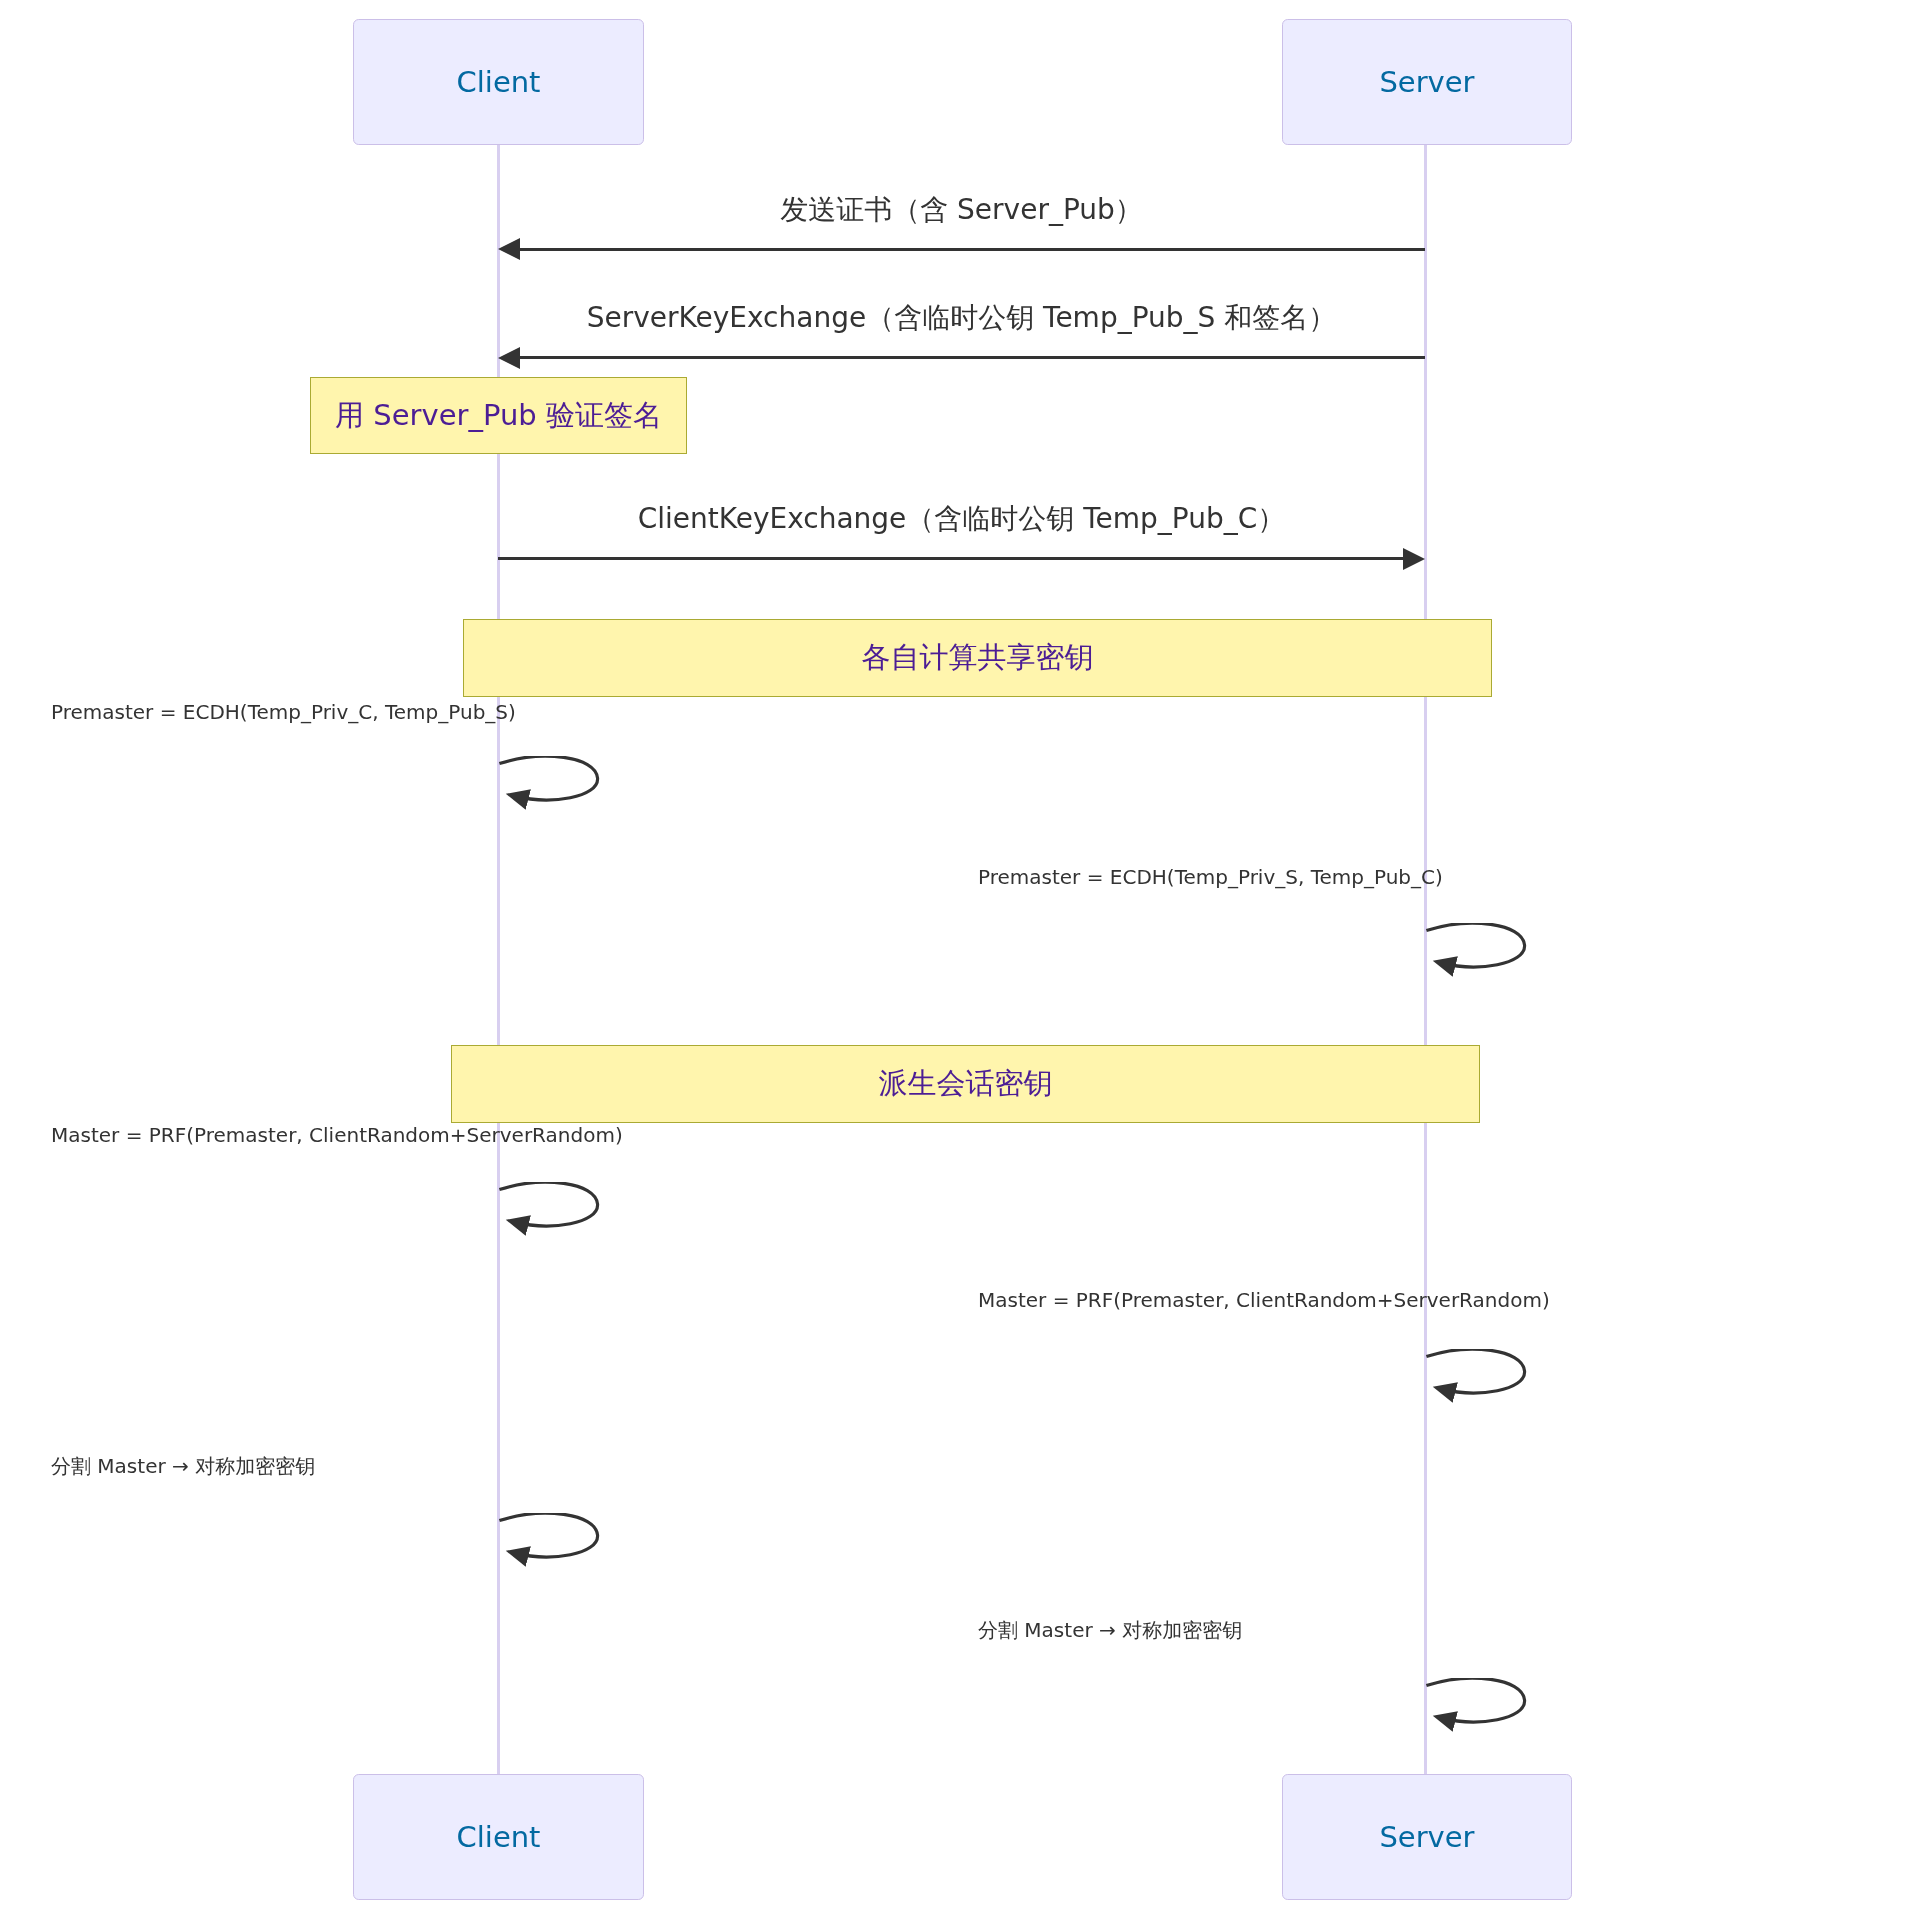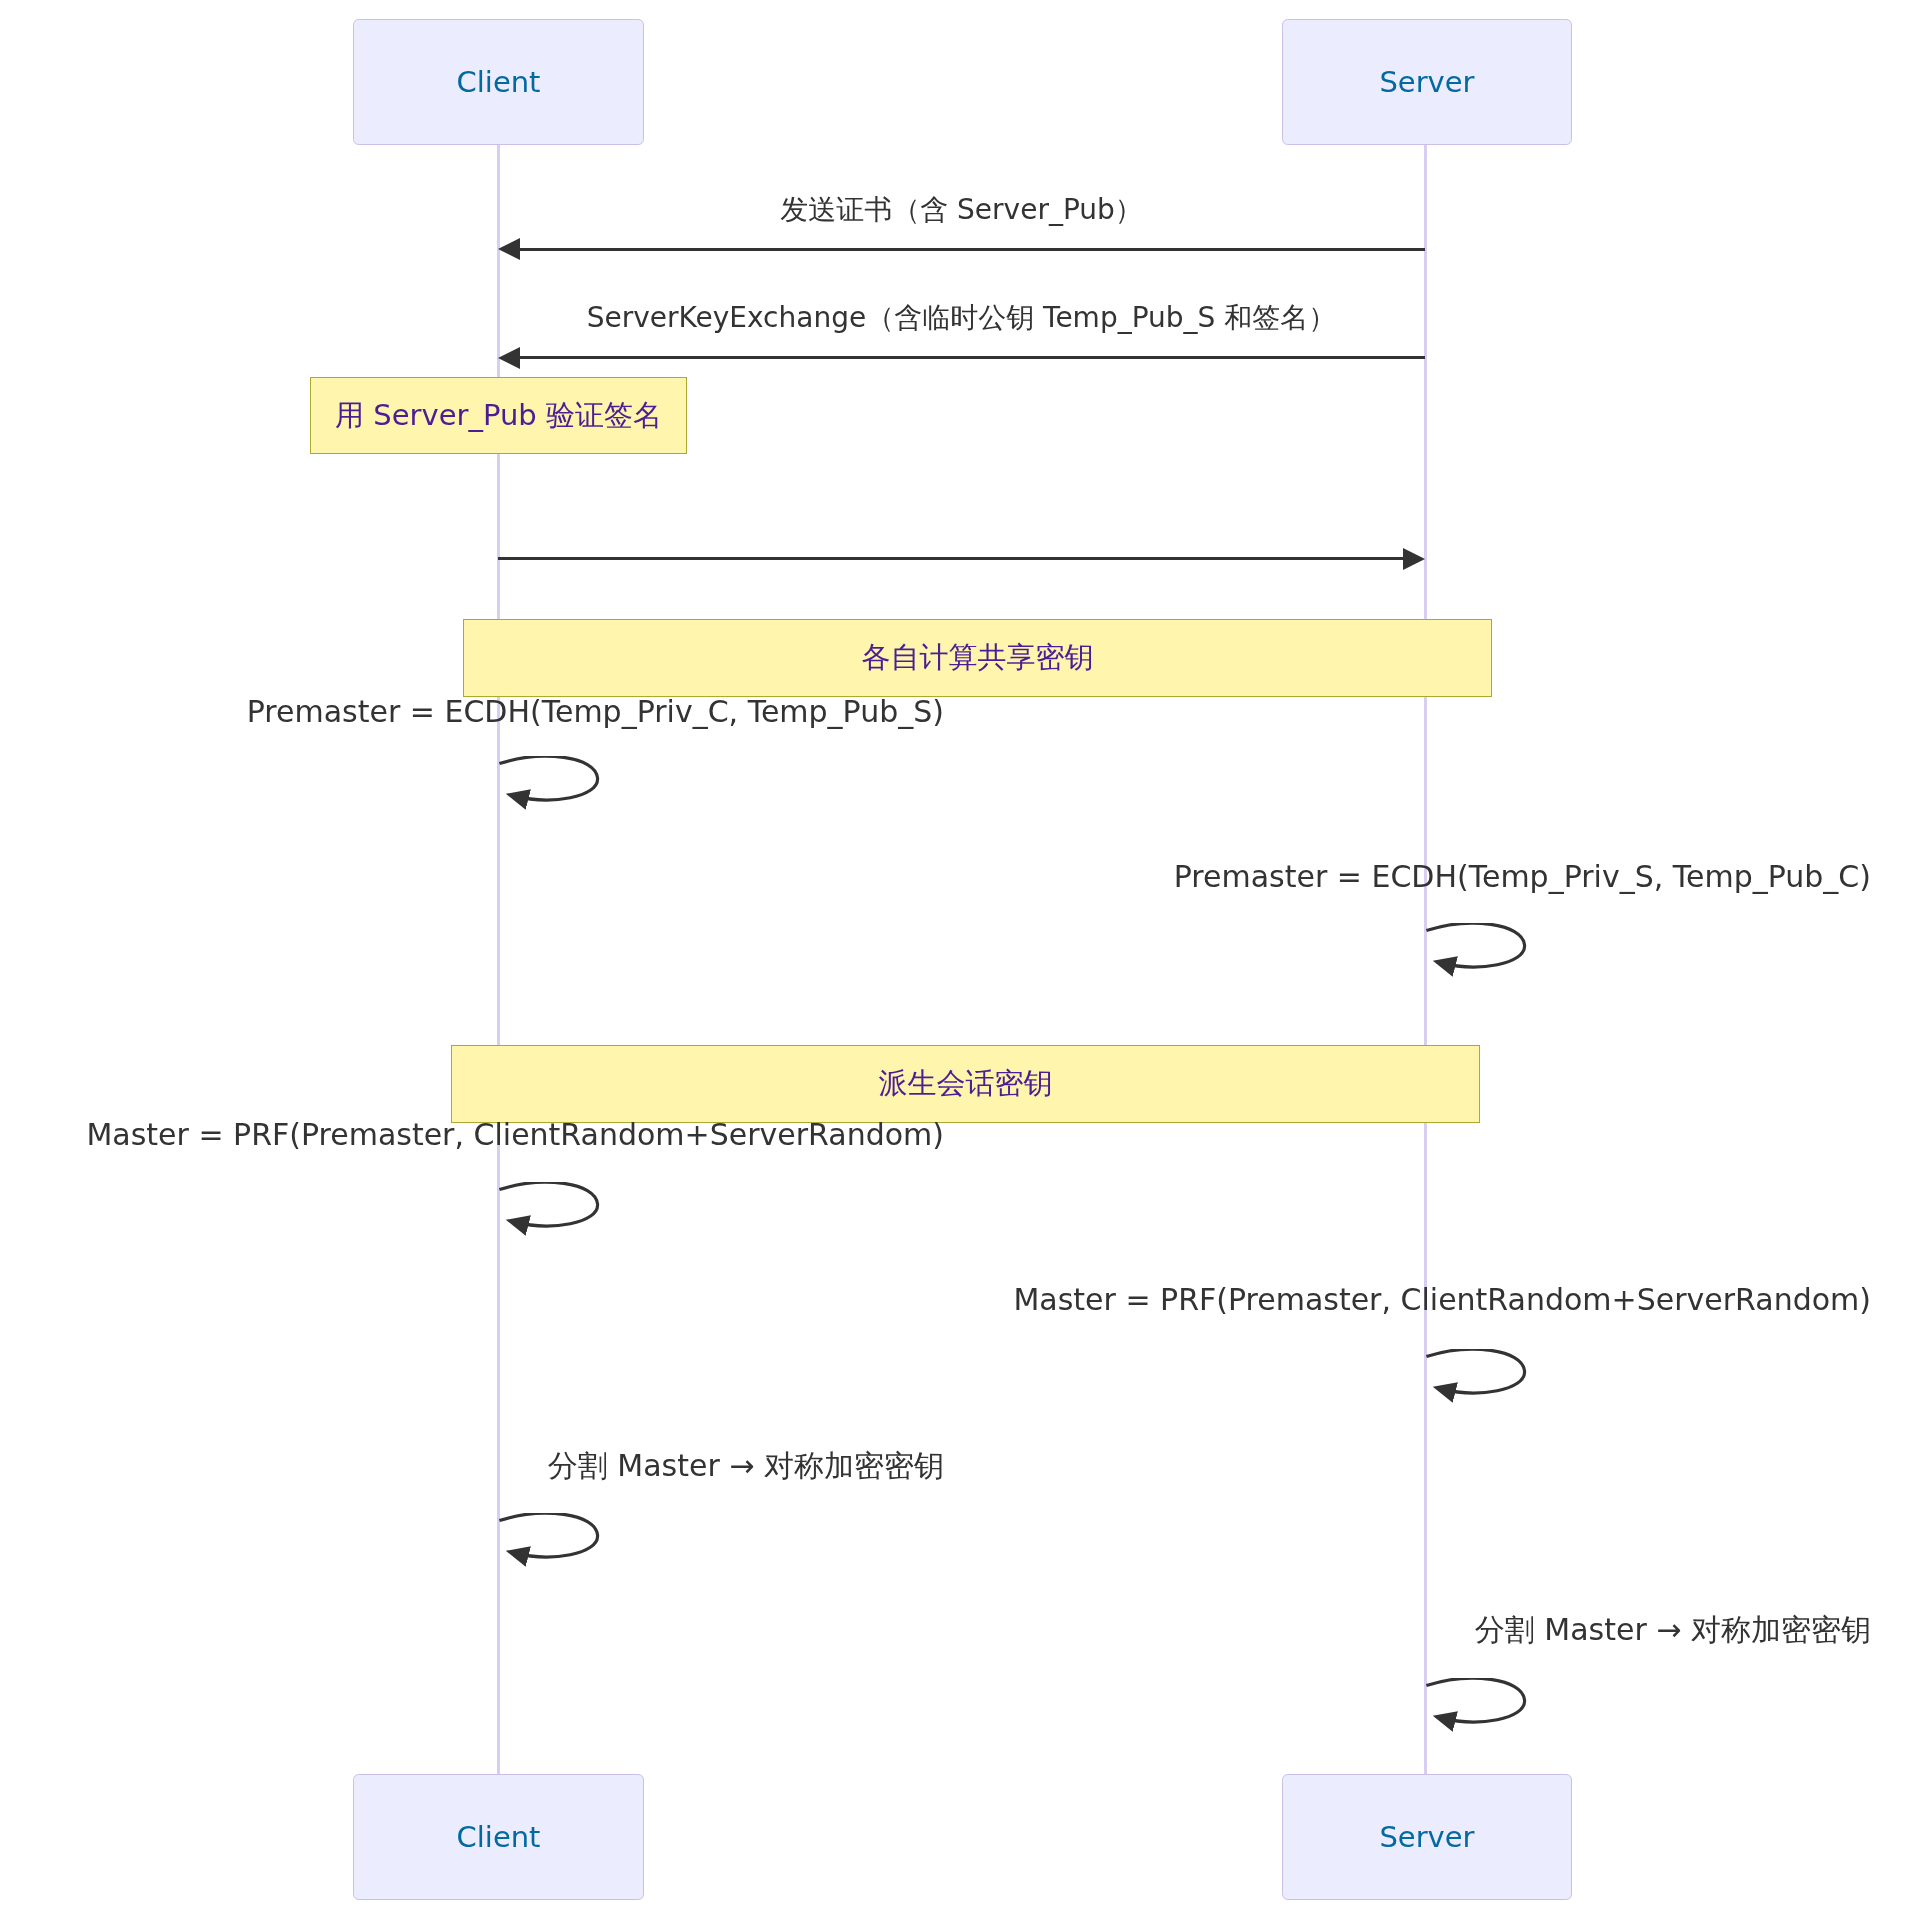--- a/index.html
+++ b/index.html
@@ -49,21 +49,21 @@
   }
   .note{
     position:absolute;
     background:var(--note-fill);
     border:1.9px solid var(--note-border);
     display:flex;align-items:center;justify-content:center;
     font-size:29px;color:#4c1d95;
   }
   .self-label{
     position:absolute;width:893px;
-    text-align:right;font-size:30px;line-height:34px;color:var(--text);
+    text-align:left;font-size:20px;line-height:34px;color:var(--text);
   }
   .self-label.on-client{left:51px;}
   .self-label.on-server{left:978px;}
   .self-loop{position:absolute;width:115px;height:57px;}
   .self-loop path{stroke:var(--line);stroke-width:5;fill:none;}
   .hidden-defs{position:absolute;width:0;height:0;overflow:hidden;}
 </style>
 </head>
 <body>
 
@@ -98,20 +98,21 @@
   <div class="arrowhead-left" style="left:498px;top:238px;"></div>
 
   <div class="msg-label" style="top:301px;">ServerKeyExchange（含临时公钥 Temp_Pub_S 和签名）</div>
   <div class="arrow-line" style="left:517px;top:356px;width:908px;"></div>
   <div class="arrowhead-left" style="left:498px;top:347px;"></div>
 
   <div class="note" style="left:310px;top:377px;width:375px;height:75px;">
     <span>用 Server_Pub 验证签名</span>
   </div>
 
+  <div class="msg-label" style="top:502px;">ClientKeyExchange（含临时公钥 Temp_Pub_C）</div>
   <div class="arrow-line" style="left:498px;top:557px;width:906px;"></div>
   <div class="arrowhead-right" style="left:1403px;top:548px;"></div>
 
   <div class="note" style="left:463px;top:576px;width:1027px;height:76px;margin-top:43px;">
     <span>各自计算共享密钥</span>
   </div>
 
   <div class="self-label on-client" style="top:695px;">Premaster = ECDH(Temp_Priv_C, Temp_Pub_S)</div>
   <svg class="self-loop" style="left:497px;top:756px;" viewBox="0 0 180 90">
     <path d="M 3 12 C 70 -10, 155 0, 158 35 C 160 65, 85 78, 26 63" marker-end="url(#ah)"></path>

